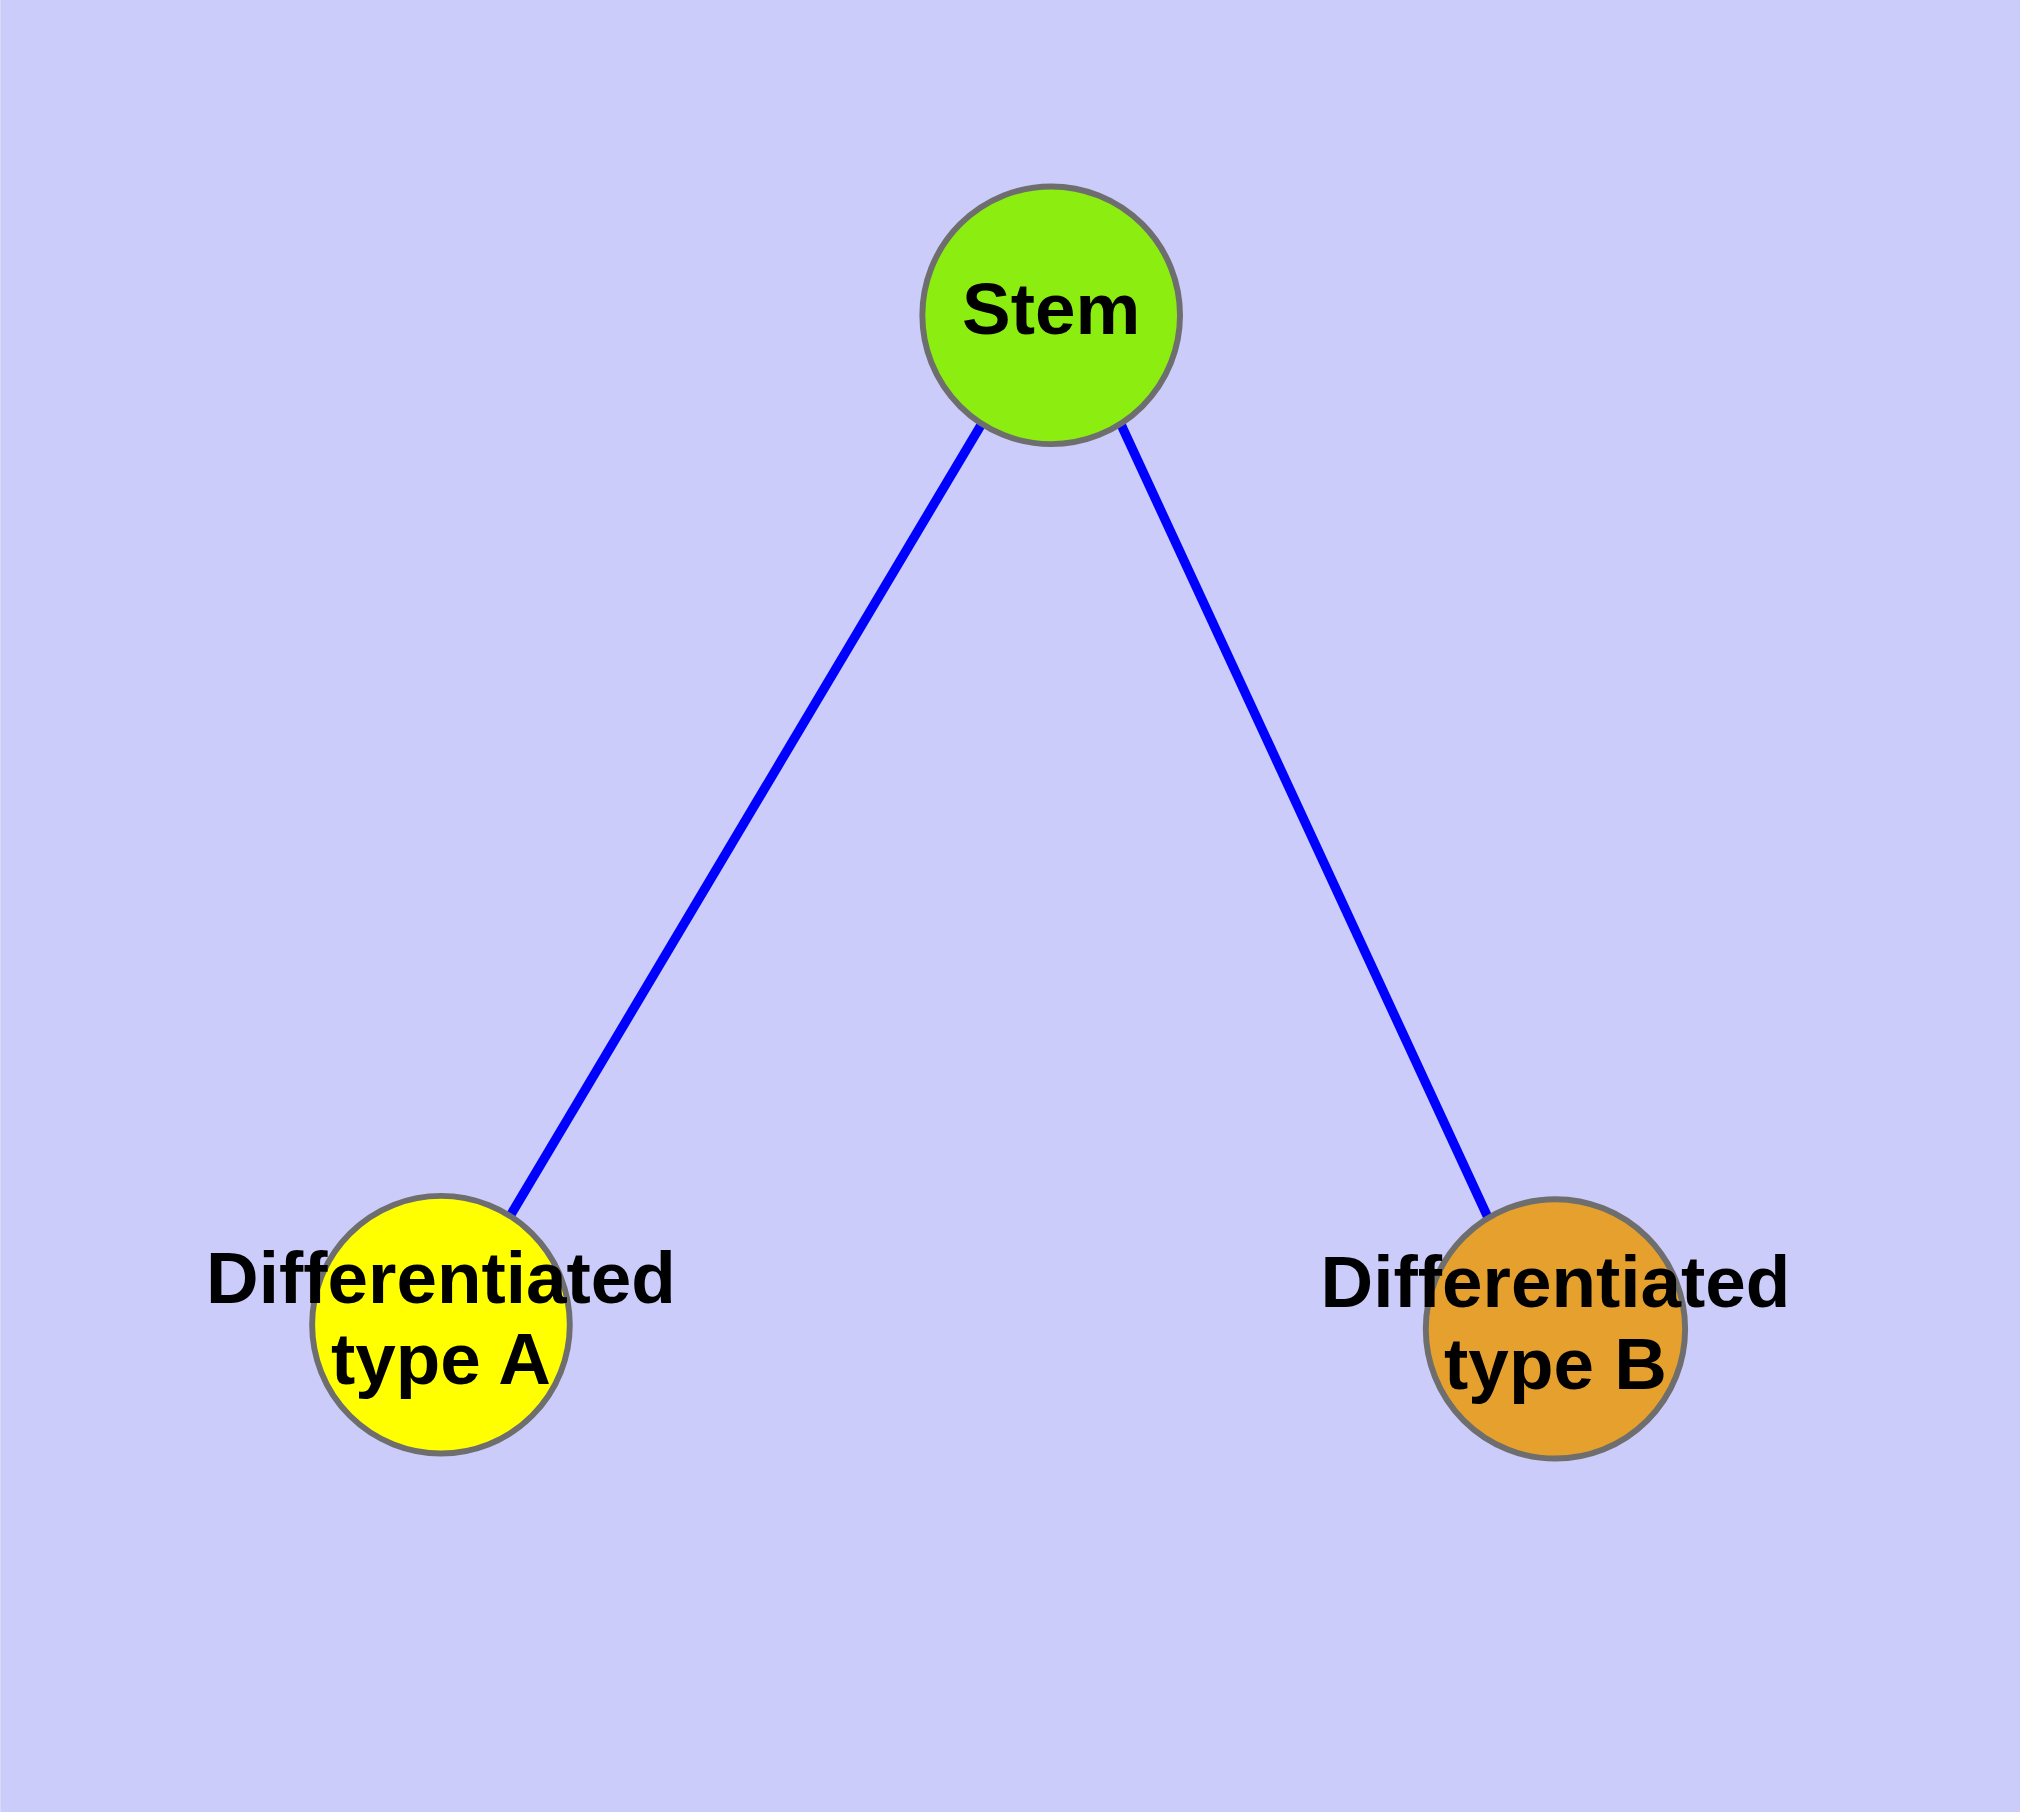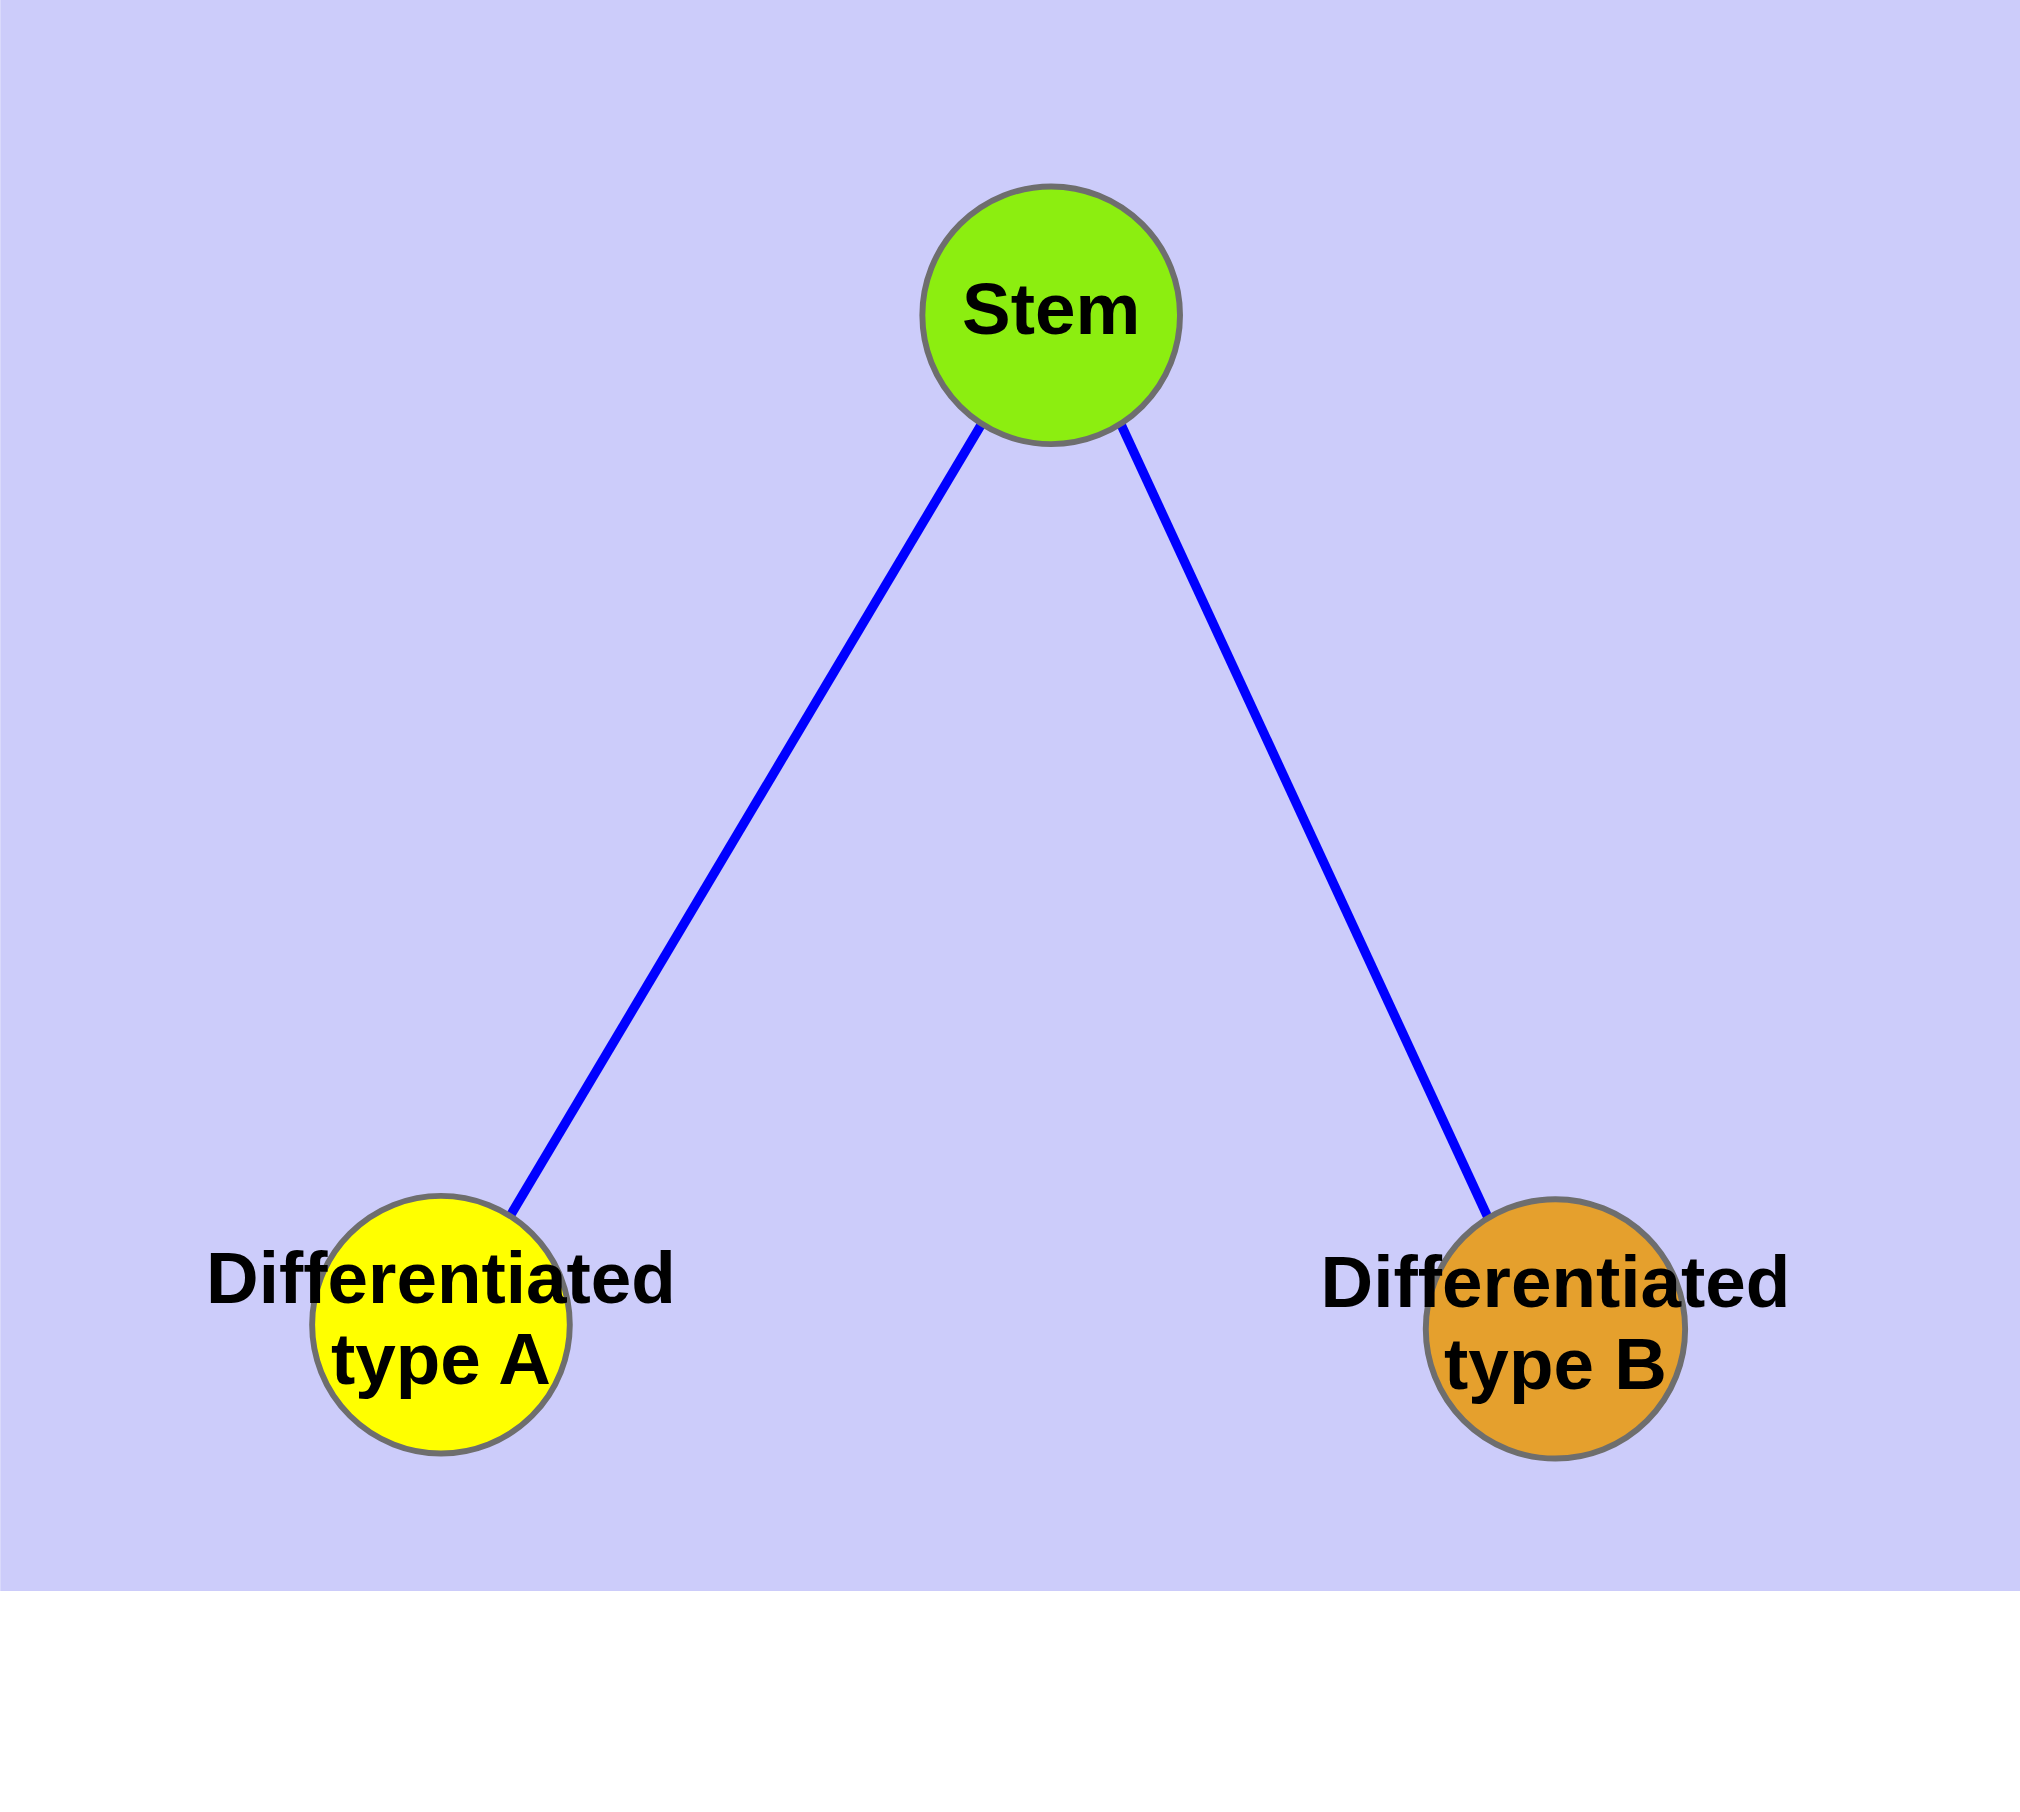--- a/index.html
+++ b/index.html
@@ -33,21 +33,21 @@
     font-family: "Liberation Sans", sans-serif;
     font-weight: bold;
     fill: #000000;
     text-anchor: middle;
     dominant-baseline: middle;
   }
 </style>
 </head>
 <body>
 
-<div id="canvas" style="width: 2021px; height: 1591px;">
+<div id="canvas" style="width: 2021px; height: 1812px;">
   <svg id="graph-svg" viewBox="0 0 2384 2138" style="width: 2021px; height: 1812px;">
 
     <rect id="bg-rect" x="0" y="0" width="2384" height="2138" fill="#ccccfa"></rect>
 
     <g>
       <line class="edge-line" id="edge-0" x1="1158" y1="500" x2="602" y2="1434" stroke="#0000ff" stroke-width="11"></line>
       <line class="edge-line" id="edge-1" x1="1322" y1="500" x2="1757" y2="1440" stroke="#0000ff" stroke-width="11"></line>
     </g>
 
     <g>

